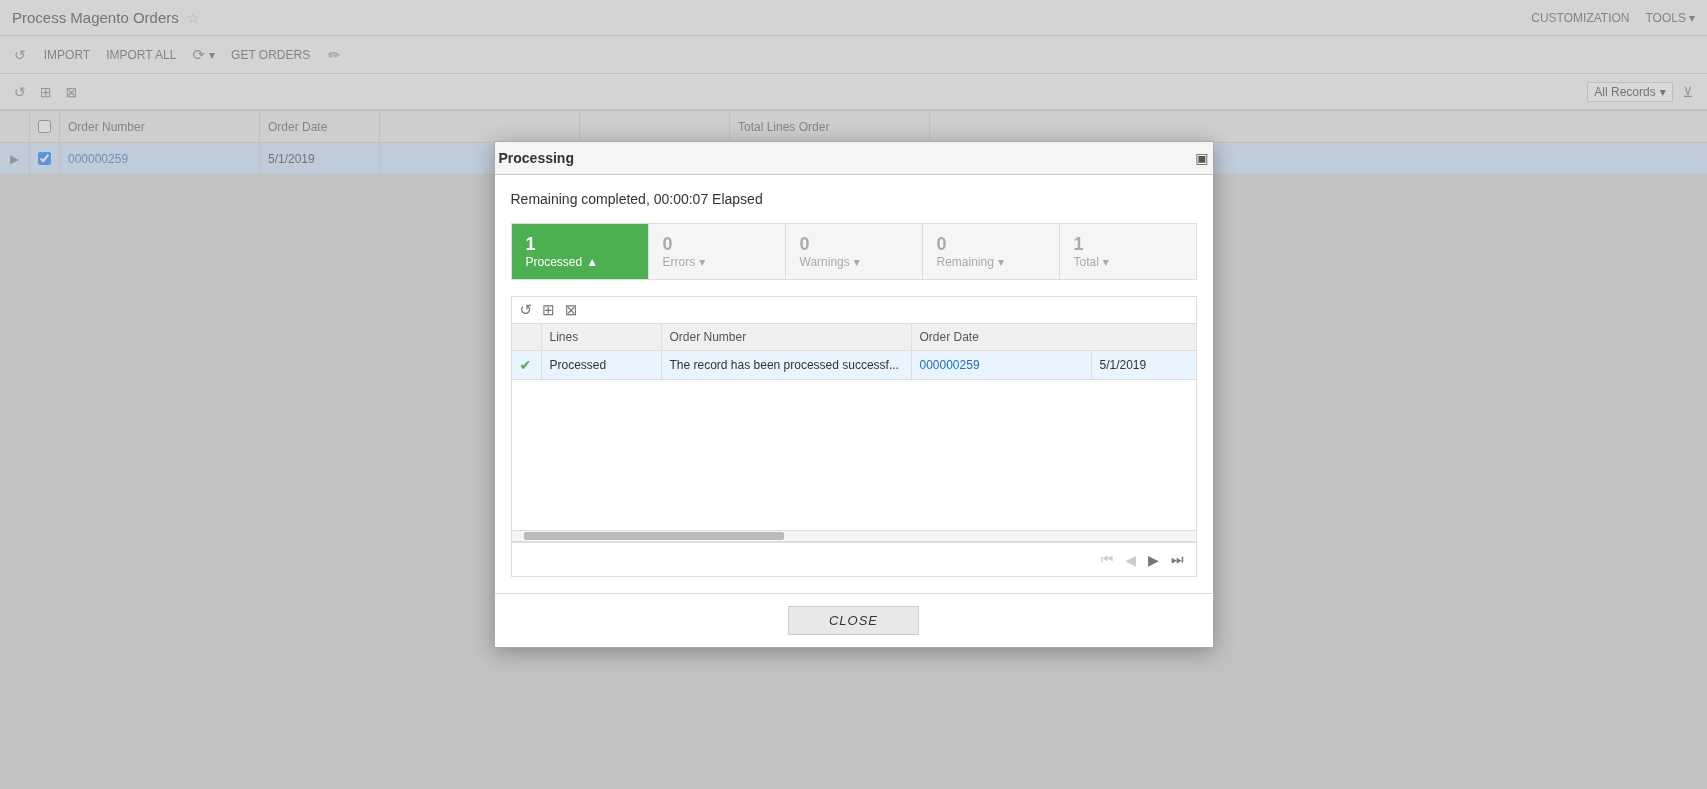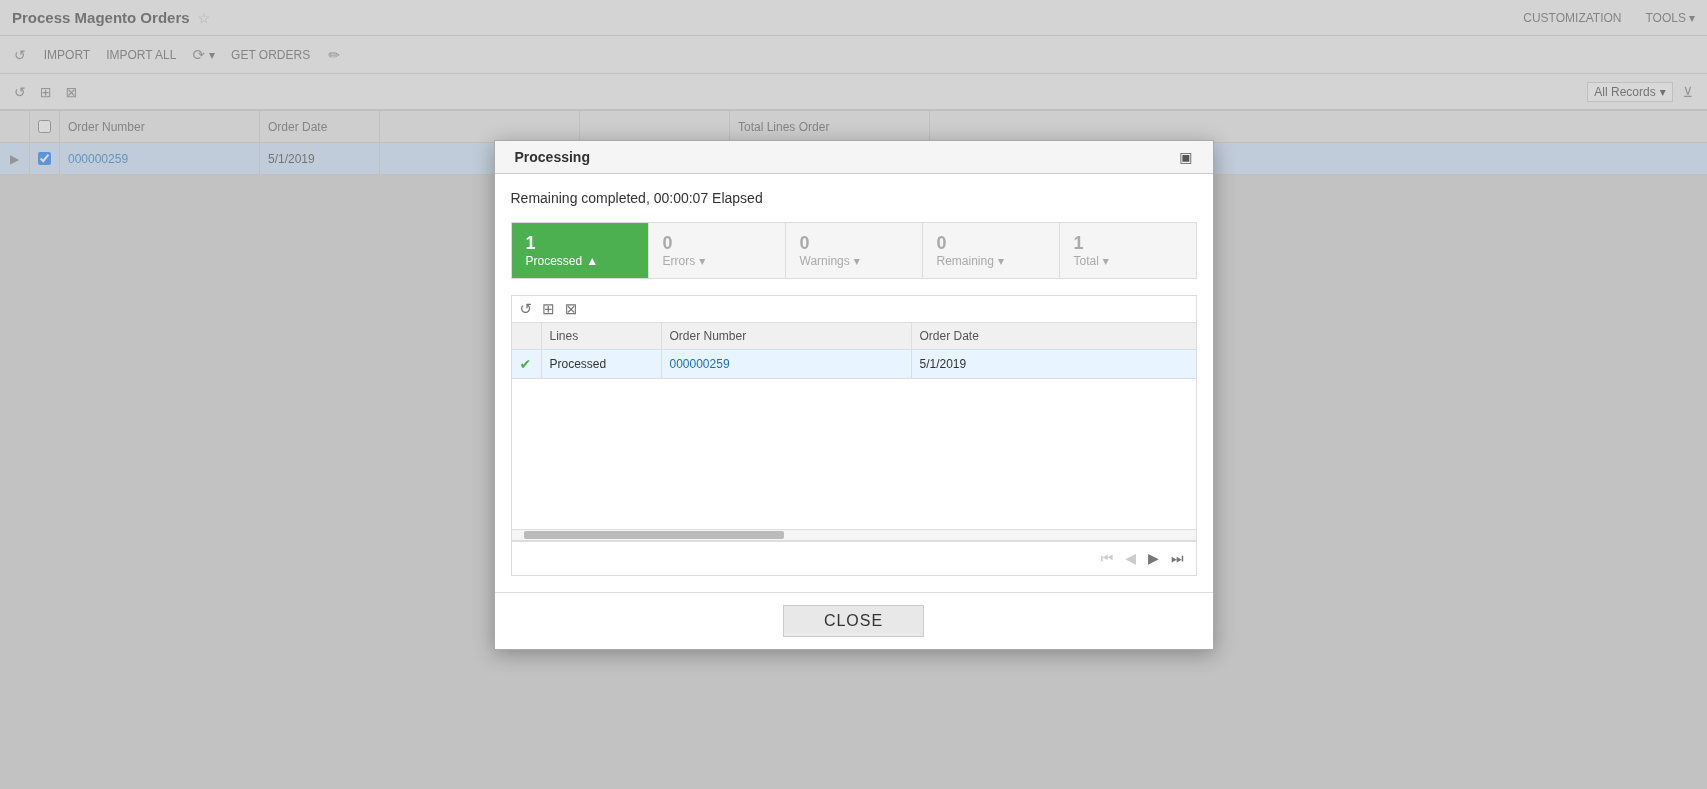--- a/index.html
+++ b/index.html
@@ -23,28 +23,28 @@
       padding: 0 12px;
       justify-content: space-between;
     }
     .top-bar-left {
       display: flex;
       align-items: center;
       gap: 8px;
     }
     .page-title {
       font-size: 15px;
-      font-weight: bold;
+      font-weight: normal;
       color: #333;
     }
     .star-icon { color: #aaa; font-size: 14px; }
     .top-bar-right {
       display: flex;
       align-items: center;
-      gap: 24px;
+      gap: 16px;
       font-size: 12px;
       color: #555;
       text-transform: uppercase;
     }
     .tools-btn {
       display: flex;
       align-items: center;
       gap: 3px;
       cursor: pointer;
     }
@@ -169,21 +169,21 @@
       border: 1px solid #aaa;
       box-shadow: 0 4px 20px rgba(0,0,0,0.3);
       width: 720px;
       min-height: 500px;
       display: flex;
       flex-direction: column;
     }
     .modal-header {
       background: #f5f5f5;
       border-bottom: 1px solid #ccc;
-      padding: 8px 20px;
+      padding: 8px 4px;
       display: flex;
       justify-content: space-between;
       align-items: center;
     }
     .modal-title { font-size: 14px; font-weight: bold; color: #333; }
     .modal-close-btn { cursor: pointer; color: #555; font-size: 14px; }
 
     .modal-body { padding: 16px; flex: 1; display: flex; flex-direction: column; gap: 16px; }
 
     .processing-message {
@@ -312,25 +312,26 @@
     .modal-footer {
       padding: 12px 16px;
       display: flex;
       justify-content: center;
       border-top: 1px solid #ddd;
     }
     .close-btn {
       background: #e8e8e8;
       border: 1px solid #ccc;
       padding: 6px 40px;
-      font-size: 16px;
+      font-size: 13px;
       text-transform: uppercase;
       cursor: pointer;
       color: #333;
       letter-spacing: 1px;
+      font-style: italic;
     }
 
     .icon-btn {
       background: none;
       border: none;
       cursor: pointer;
       color: #777;
       font-size: 14px;
       padding: 2px;
     }
@@ -476,20 +477,23 @@
         </div>
 
         <div class="inner-table-row">
           <div class="inner-table-cell">
             <span class="check-icon">✔</span>
           </div>
           <div class="inner-table-cell">
             <span>Processed</span>
           </div>
           <div class="inner-table-cell">
+            <span>The record has been processed successf...</span>
+          </div>
+          <div class="inner-table-cell">
             <a href="#">000000259</a>
           </div>
           <div class="inner-table-cell">
             <span>5/1/2019</span>
           </div>
         </div>
         <div class="inner-table-body"></div>
 
         <div class="scrollbar-area">
           <div class="scrollbar-thumb"></div>

